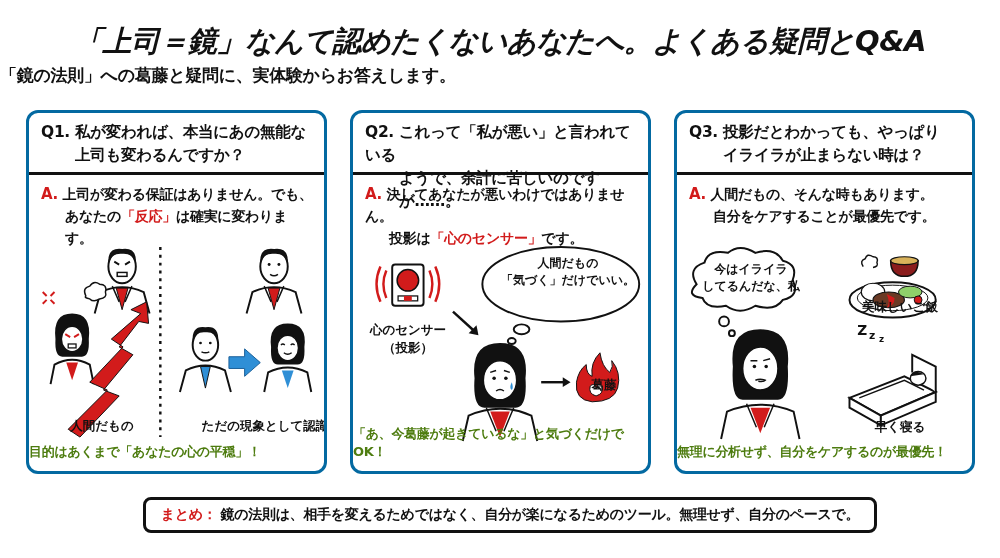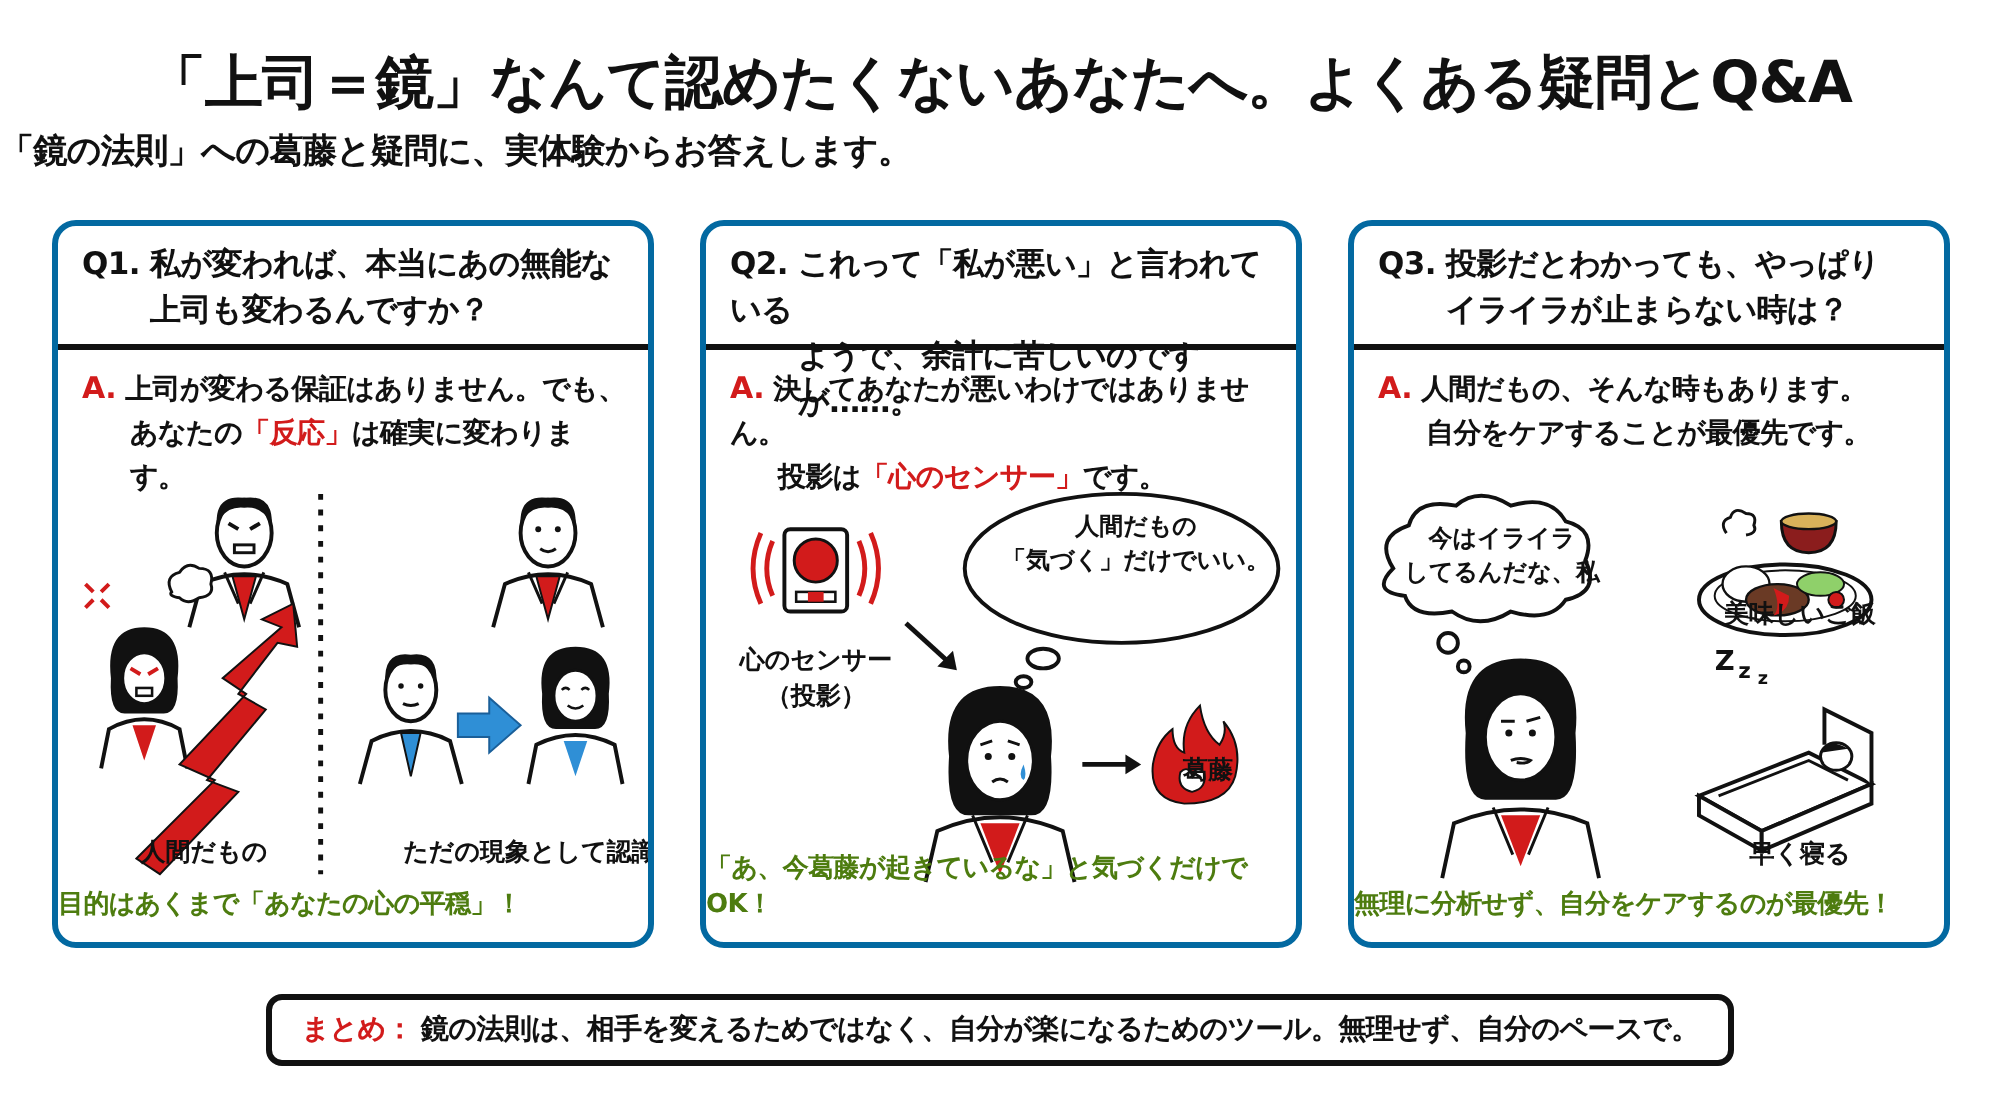--- a/index.html
+++ b/index.html
@@ -1,20 +1,20 @@
 <!DOCTYPE html>
 <html><head>
 <meta charset="utf-8">
 <style>
   * { box-sizing: border-box; margin: 0; padding: 0; }
   html, body { width: 1000px; height: 558px; background: #ffffff; overflow: hidden; }
   body { position: relative; font-family: "DejaVu Sans", sans-serif; color: #111; }
 
   .title { position: absolute; left: 0; top: 22px; width: 1000px; text-align: center;
-    font-size: 29px; font-weight: bold; letter-spacing: -0.5px; color: #111; }
+    font-size: 29px; font-weight: bold; letter-spacing: -0.5px; color: #111; font-style: italic; }
   .subtitle { position: absolute; left: 0; top: 64px; width: 1000px; text-align: left;
     font-size: 17px; font-weight: bold; color: #111; letter-spacing: -0.3px; }
 
   .panel { position: absolute; top: 110px; height: 364px; border: 3px solid #0369a1; border-radius: 12px; background: #fff; overflow: hidden; }
   .panel.p1 { left: 26px; width: 301px; }
   .panel.p2 { left: 350px; width: 301px; }
   .panel.p3 { left: 674px; width: 301px; }
 
   .q { height: 62px; border-bottom: 3px solid #111; padding: 8px 10px 0 12px; font-size: 15.5px; font-weight: bold; line-height: 23px; color: #111; letter-spacing: -0.3px; }
   .q .q-line2 { display: block; padding-left: 34px; }
@@ -22,21 +22,21 @@
   .a .a-mark { color: #d21b1b; font-size: 15px; }
   .a .hl { color: #d21b1b; }
   .a .a-line2 { display: block; padding-left: 24px; }
 
   .illus { position: absolute; left: 0; top: 130px; width: 100%; height: 200px; }
   .caption { position: absolute; font-size: 12.5px; font-weight: bold; color: #111; text-align: center; white-space: nowrap; }
   .bottom-note { position: absolute; left: 0; bottom: 10px; width: 100%; text-align: left; font-size: 13px; font-weight: bold; color: #4d7c0f; letter-spacing: -0.3px; }
 
   .bubble-text { position: absolute; font-size: 12px; font-weight: bold; color: #111; text-align: center; line-height: 17px; }
 
-  .summary { position: absolute; left: 133px; top: 497px; width: 734px; height: 36px; border: 3px solid #111; border-radius: 8px;
+  .summary { position: absolute; left: 143px; top: 497px; width: 734px; height: 36px; border: 3px solid #111; border-radius: 8px;
     display: flex; align-items: center; justify-content: center; font-size: 14px; font-weight: bold; color: #111; letter-spacing: -0.3px; }
   .summary .sum-label { color: #d21b1b; margin-right: 4px; }
 </style>
 </head>
 <body>
 
 <div class="title">「上司＝鏡」なんて認めたくないあなたへ。よくある疑問とQ&amp;A</div>
 <div class="subtitle">「鏡の法則」への葛藤と疑問に、実体験からお答えします。</div>
 
 <div class="panel p1">

